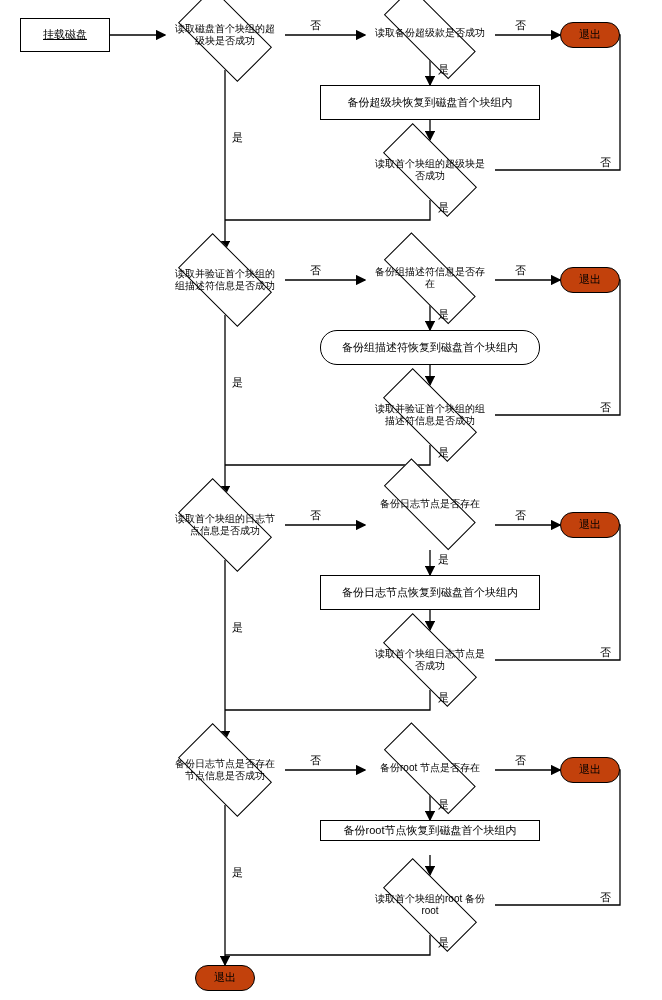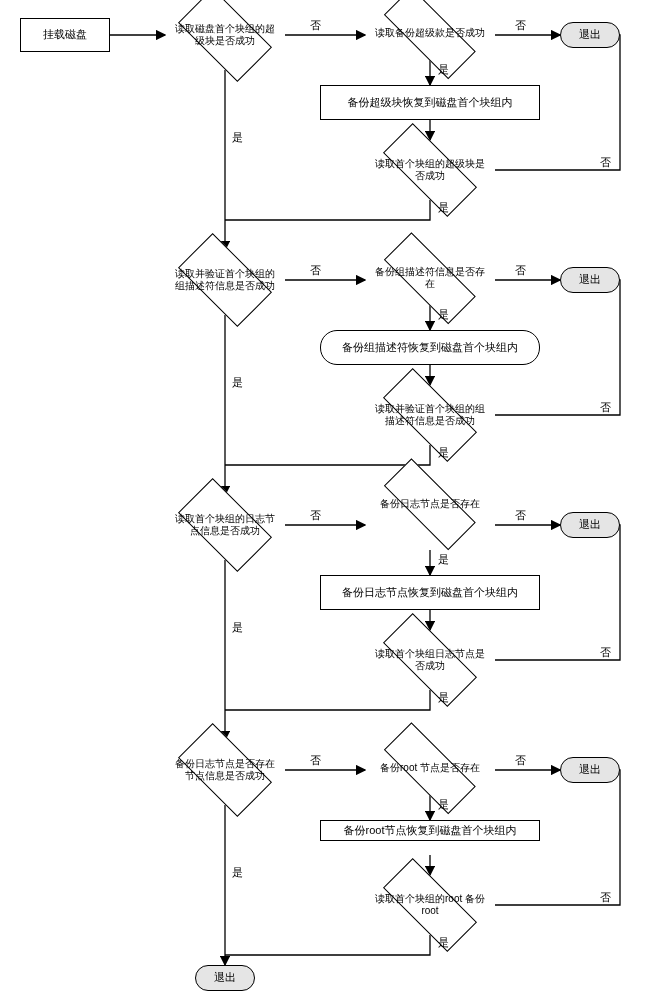--- a/index.html
+++ b/index.html
@@ -21,21 +21,21 @@
     text-align: center;
     line-height: 1.25;
     padding: 3px;
   }
   .rect {
     border: 1.5px solid #000;
     background: #fff;
   }
   .terminator {
     border: 1.5px solid #000;
-    background: #e5e5e5;
+    background: #c2410c;
     border-radius: 999px;
   }
   .diamond {
     position: absolute;
   }
   .diamond .shape {
     position: absolute;
     left: 50%; top: 50%;
     width: 70%; height: 70%;
     transform: translate(-50%,-50%) rotate(45deg);
@@ -116,21 +116,21 @@
   <line x1="495" y1="770" x2="560" y2="770" marker-end="url(#arr)"></line>
   <line x1="430" y1="795" x2="430" y2="820" marker-end="url(#arr)"></line>
   <line x1="430" y1="855" x2="430" y2="875" marker-end="url(#arr)"></line>
   <polyline points="495,905 620,905 620,770 610,770" marker-end="url(#arr)"></polyline>
   <polyline points="430,935 430,955 225,955"></polyline>
   <polyline points="225,805 225,965" marker-end="url(#arr)"></polyline>
 
   <line x1="225" y1="965" x2="225" y2="965"></line>
 </svg>
 
-<div class="node rect" style="left:20px; top:18px; width:90px; height:34px;">
+<div class="node rect" style="left:20px; top:18px; width:90px; height:34px;text-decoration:underline;">
   <span>挂载磁盘</span>
 </div>
 
 <div class="diamond" style="left:165px; top:0px; width:120px; height:70px;">
   <div class="shape"></div>
   <div class="label">读取磁盘首个块组的超级块是否成功</div>
 </div>
 <div class="edge-label" style="left:310px; top:18px;">否</div>
 <div class="edge-label" style="left:232px; top:130px;">是</div>
 

